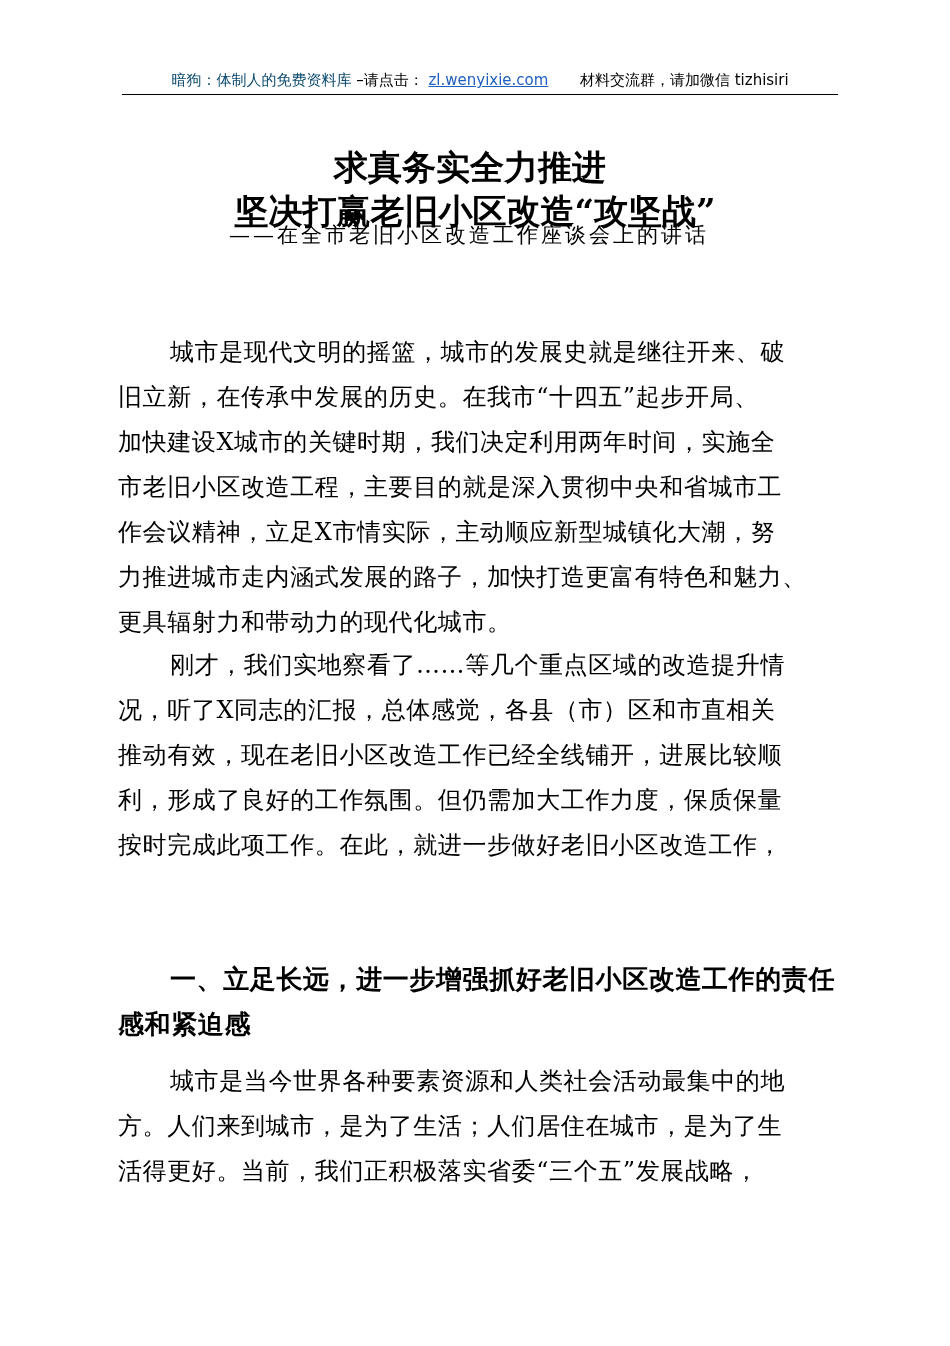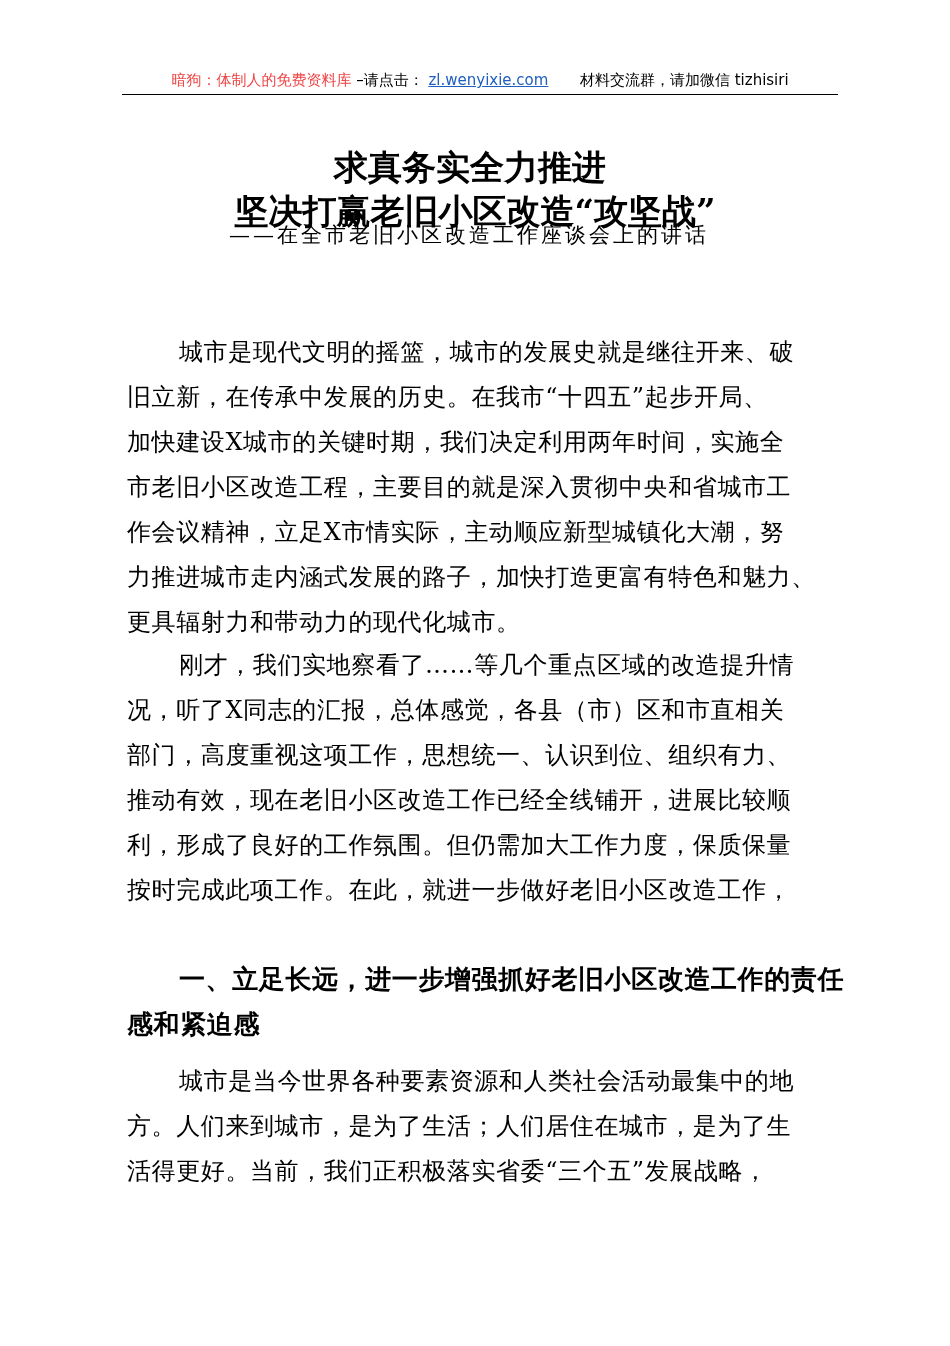--- a/index.html
+++ b/index.html
@@ -21,21 +21,21 @@
       top: 66px;
       width: 716px;
       height: 28px;
       border-bottom: 1.3px solid #000;
       text-align: center;
       font-family: "DejaVu Sans", "Liberation Sans", sans-serif;
       font-size: 15px;
       line-height: 28px;
       white-space: nowrap;
     }
-    .hdr-red { color: #ef4444; }
+    .hdr-red { color: #0c4a6e; }
     .hdr-black { color: #000000; }
     .hdr-link { color: #1f5fbf; text-decoration: underline; }
     .hdr-gap { display: inline-block; width: 22px; }
 
     .title {
       position: absolute;
       left: 0;
       width: 950px;
       text-align: center;
       font-family: "DejaVu Serif", "Liberation Serif", serif;
@@ -52,21 +52,21 @@
       left: 229px;
       font-family: "DejaVu Serif", "Liberation Serif", serif;
       font-size: 21px;
       line-height: 28px;
       letter-spacing: 3px;
       white-space: nowrap;
     }
 
     .body-text {
       position: absolute;
-      left: 127px;
+      left: 118px;
       width: 720px;
       font-family: "DejaVu Serif", "Liberation Serif", serif;
       font-size: 24px;
       line-height: 45px;
       letter-spacing: 0.6px;
     }
     .line {
       display: block;
       white-space: nowrap;
       height: 45px;
@@ -99,21 +99,20 @@
   <span class="line">加快建设X城市的关键时期，我们决定利用两年时间，实施全</span>
   <span class="line">市老旧小区改造工程，主要目的就是深入贯彻中央和省城市工</span>
   <span class="line">作会议精神，立足X市情实际，主动顺应新型城镇化大潮，努</span>
   <span class="line">力推进城市走内涵式发展的路子，加快打造更富有特色和魅力、</span>
   <span class="line">更具辐射力和带动力的现代化城市。</span>
 </div>
 
 <div class="body-text" style="top:643px;">
   <span class="line indent">刚才，我们实地察看了……等几个重点区域的改造提升情</span>
   <span class="line">况，听了X同志的汇报，总体感觉，各县（市）区和市直相关</span>
-  <span class="line">部门，高度重视这项工作，思想统一、认识到位、组织有力、</span>
   <span class="line">推动有效，现在老旧小区改造工作已经全线铺开，进展比较顺</span>
   <span class="line">利，形成了良好的工作氛围。但仍需加大工作力度，保质保量</span>
   <span class="line">按时完成此项工作。在此，就进一步做好老旧小区改造工作，</span>
 </div>
 
 <div class="body-text heading-line" style="top:957px;">
   <span class="line indent">一、立足长远，进一步增强抓好老旧小区改造工作的责任</span>
   <span class="line">感和紧迫感</span>
 </div>
 

